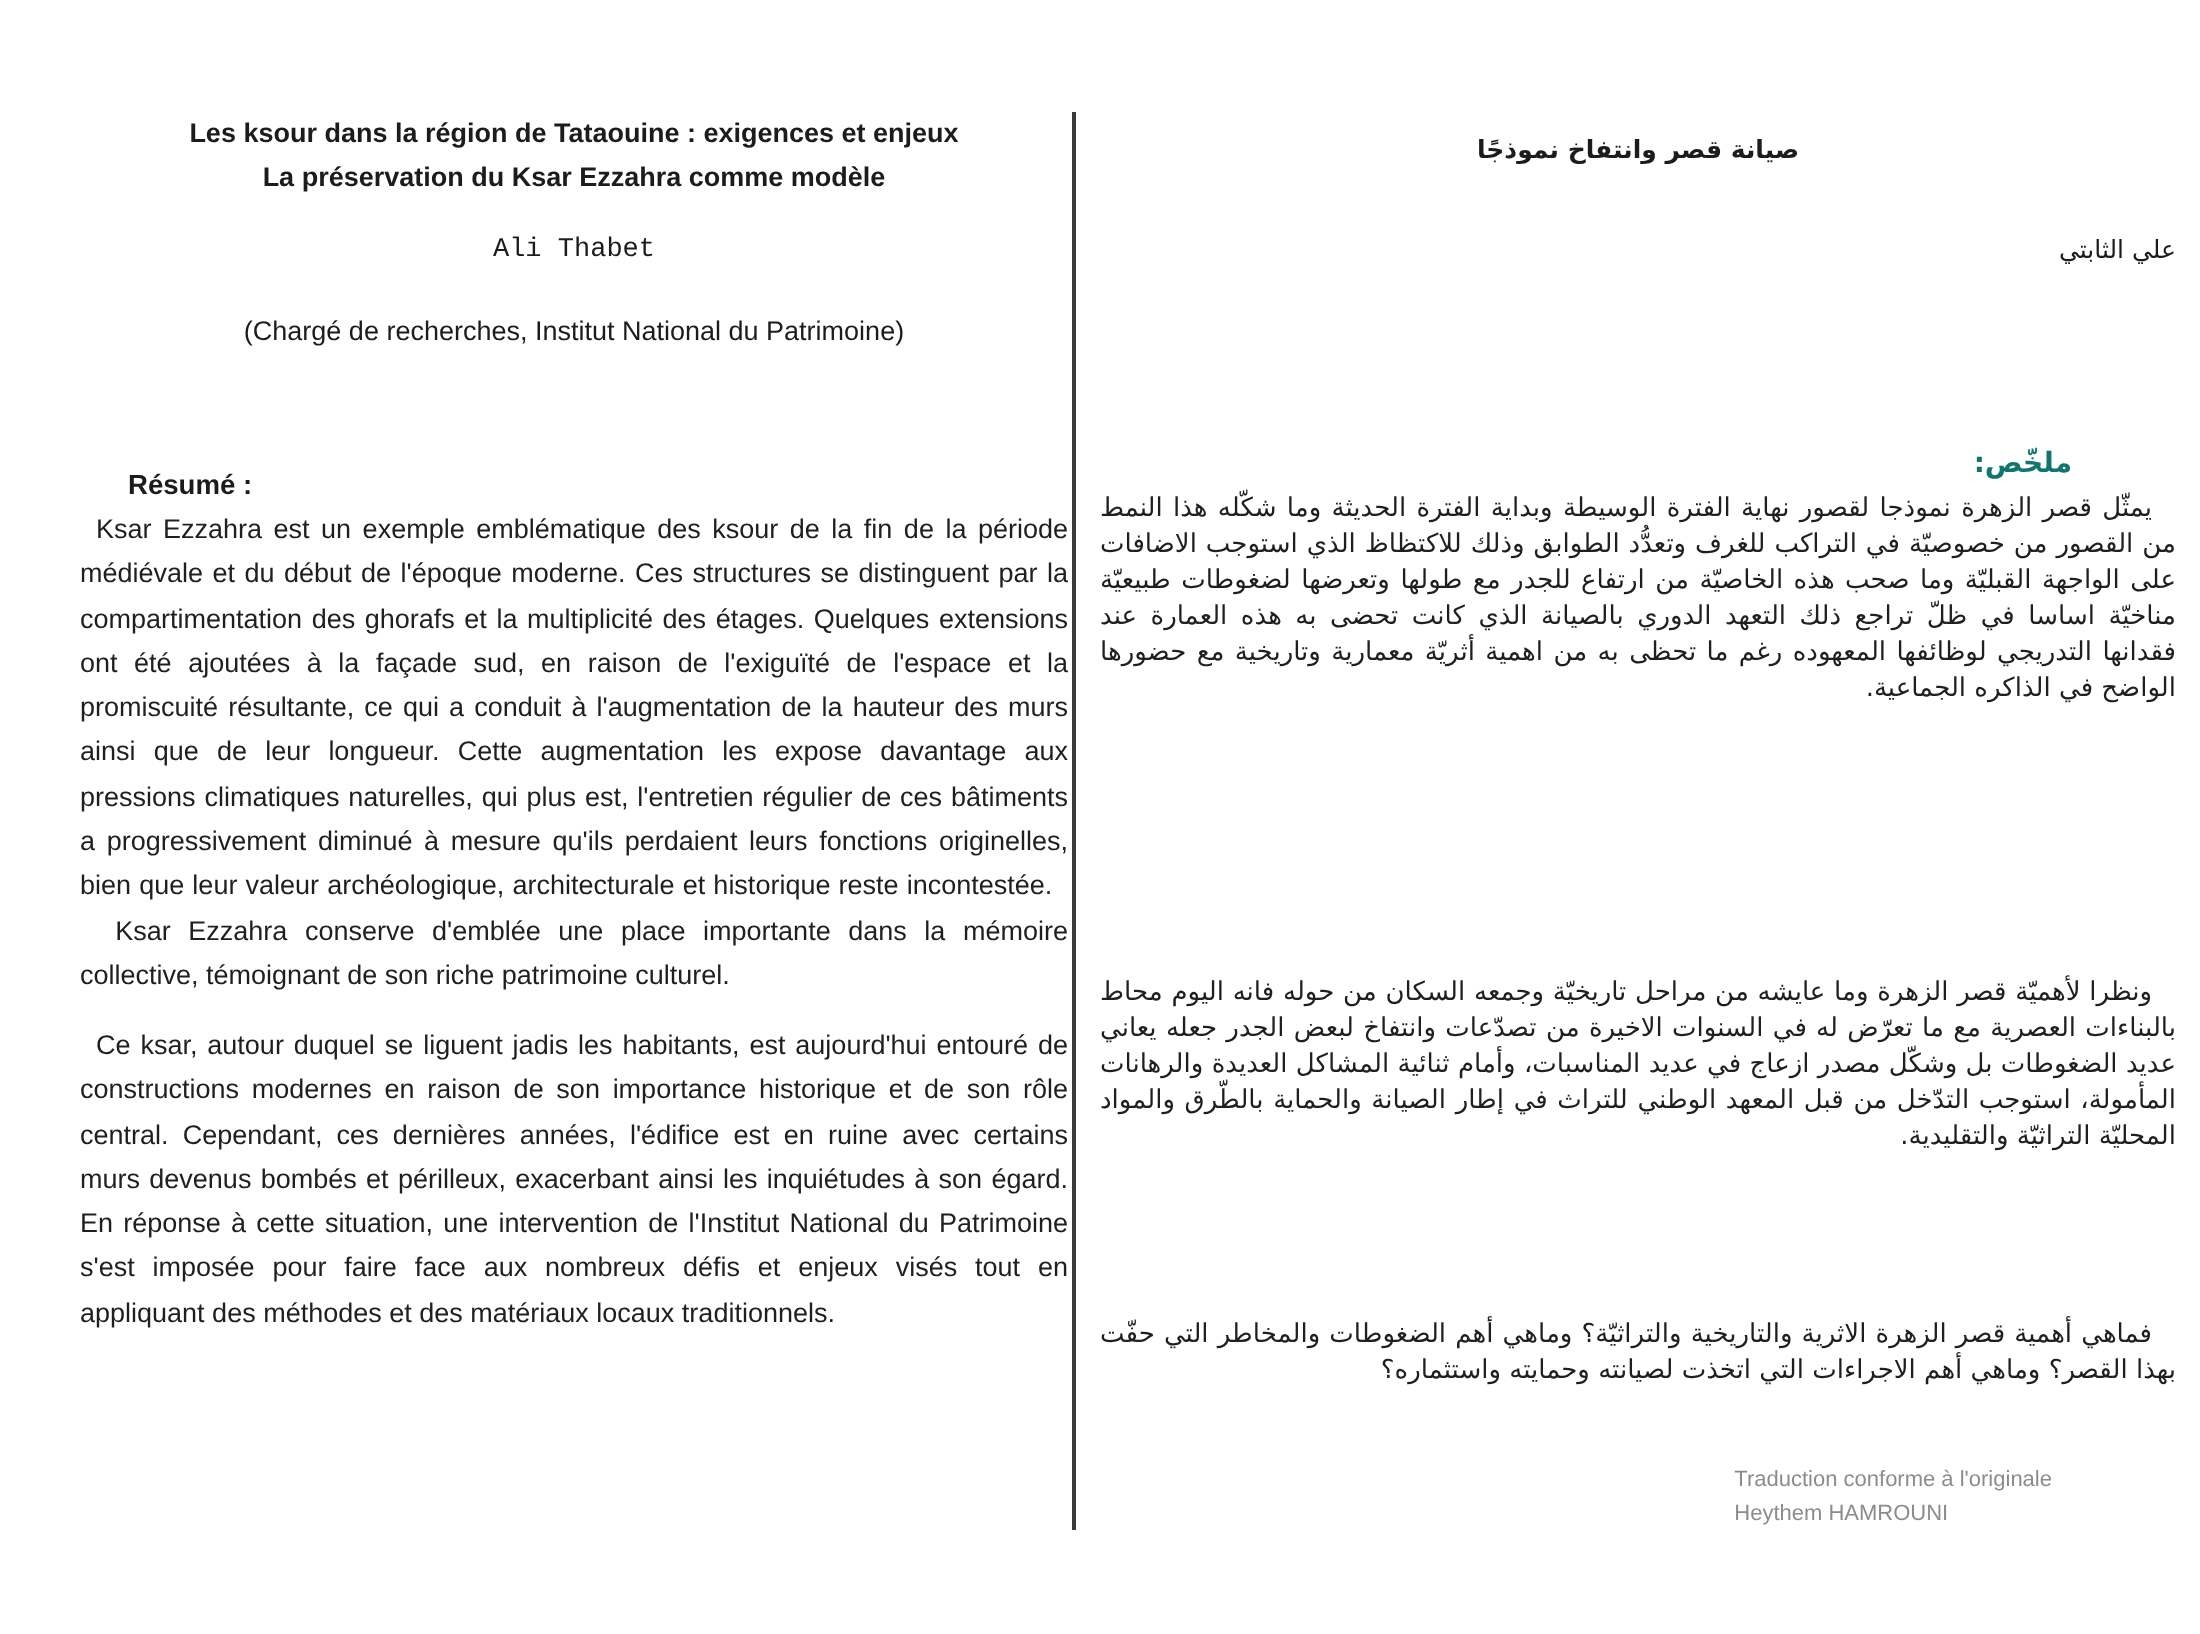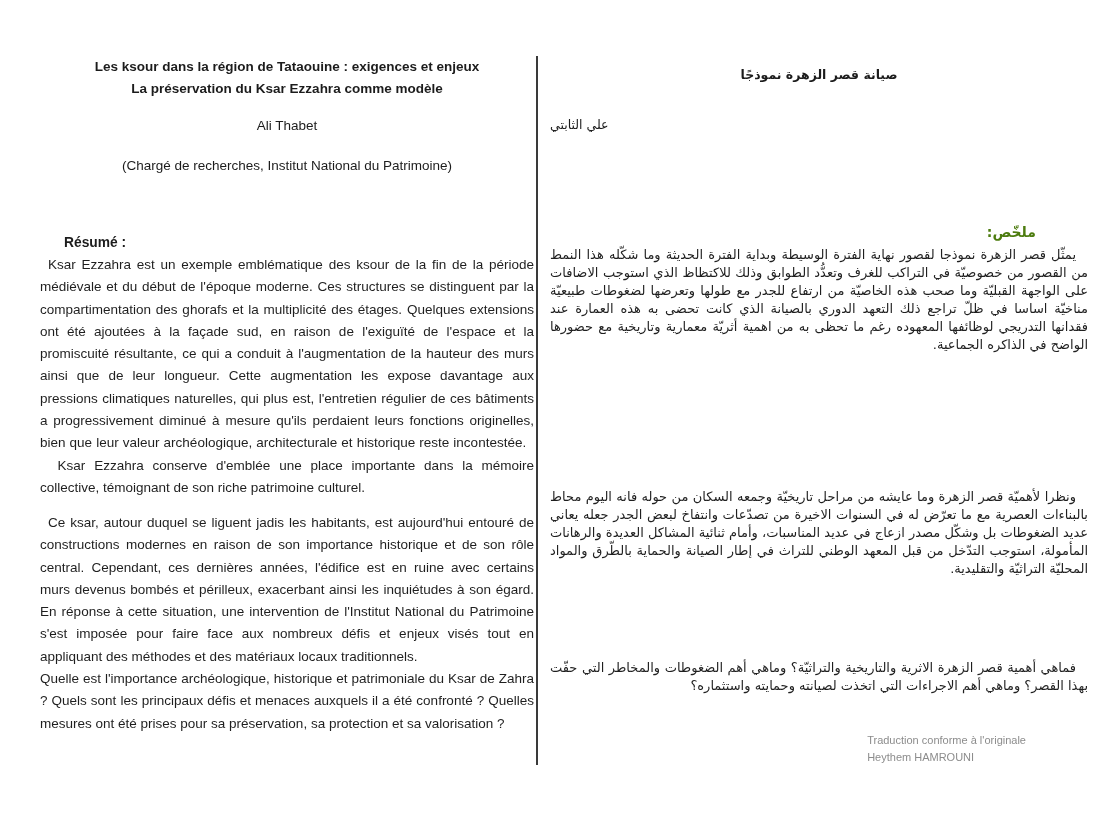--- a/index.html
+++ b/index.html
@@ -34,21 +34,21 @@
   }
   .fr-title {
     text-align: center;
     font-weight: bold;
     font-size: 13.5px;
     line-height: 22px;
     color: #1c1c1c;
   }
   .fr-title1 { top: 56px; }
   .fr-title2 { top: 78px; }
-  .fr-author   { top: 118px; text-align: center; font-size: 13.5px; color: #1c1c1c; }
+  .fr-author   { top: 118px; text-align: center; font-size: 13.5px; color: #1c1c1c; font-family: Liberation Mono, monospace; }
   .fr-affil    { top: 158px; text-align: center; font-size: 13.5px; color: #1c1c1c; }
   .fr-resume-label {
     top: 235px;
     padding-left: 24px;
     font-weight: bold;
     font-size: 13.8px;
     color: #1c1c1c;
   }
   .fr-body {
     font-size: 13.5px;
@@ -71,28 +71,28 @@
   }
   .ar-title {
     text-align: center;
     font-weight: bold;
     font-size: 12.5px;
     line-height: 18px;
     color: #1c1c1c;
   }
   .ar-title1 { top: 47px; }
   .ar-title2 { top: 66px; }
-  .ar-author { top: 117px; text-align: left; font-size: 12.5px; color: #1c1c1c; }
+  .ar-author { top: 117px; text-align: right; font-size: 12.5px; color: #1c1c1c; }
   .ar-affil  { top: 136px; text-align: center; font-size: 12.5px; color: #1c1c1c; }
   .ar-abstract-label {
     top: 224px;
     padding-right: 52px;
     font-weight: bold;
     font-size: 14px;
-    color: #4d7c0f;
+    color: #0f766e;
   }
   .ar-body {
     font-size: 13px;
     line-height: 18px;
     text-align: justify;
     color: #1f1f1f;
   }
   .ar-body p { margin: 0; text-indent: 12px; }
   .ar-p1 { top: 246px; }
   .ar-p2 { top: 488px; }
@@ -127,25 +127,24 @@
   <div class="fr-block fr-affil">(Chargé de recherches, Institut National du Patrimoine)</div>
 
   <div class="fr-block fr-resume-label">Résumé :</div>
 
   <div class="fr-block fr-body fr-p1">
     <p>Ksar Ezzahra est un exemple emblématique des ksour de la fin de la période médiévale et du début de l'époque moderne. Ces structures se distinguent par la compartimentation des ghorafs et la multiplicité des étages. Quelques extensions ont été ajoutées à la façade sud, en raison de l'exiguïté de l'espace et la promiscuité résultante, ce qui a conduit à l'augmentation de la hauteur des murs ainsi que de leur longueur. Cette augmentation les expose davantage aux pressions climatiques naturelles, qui plus est, l'entretien régulier de ces bâtiments a progressivement diminué à mesure qu'ils perdaient leurs fonctions originelles, bien que leur valeur archéologique, architecturale et historique reste incontestée. &nbsp; &nbsp; Ksar Ezzahra conserve d'emblée une place importante dans la mémoire collective, témoignant de son riche patrimoine culturel.</p>
   </div>
 
   <div class="fr-block fr-body fr-p23">
     <p>Ce ksar, autour duquel se liguent jadis les habitants, est aujourd'hui entouré de constructions modernes en raison de son importance historique et de son rôle central. Cependant, ces dernières années, l'édifice est en ruine avec certains murs devenus bombés et périlleux, exacerbant ainsi les inquiétudes à son égard. En réponse à cette situation, une intervention de l'Institut National du Patrimoine s'est imposée pour faire face aux nombreux défis et enjeux visés tout en appliquant des méthodes et des matériaux locaux traditionnels.</p>
-    <p class="no-indent">Quelle est l'importance archéologique, historique et patrimoniale du Ksar de Zahra ? Quels sont les principaux défis et menaces auxquels il a été confronté ? Quelles mesures ont été prises pour sa préservation, sa protection et sa valorisation ?</p>
   </div>
 
 
-  <div class="ar-block ar-title ar-title2" dir="rtl">صيانة قصر الزهرة نموذجًا</div>
+  <div class="ar-block ar-title ar-title2" dir="rtl">صيانة قصر وانتفاخ نموذجًا</div>
 
   <div class="ar-block ar-author" dir="rtl">علي الثابتي</div>
 
 
   <div class="ar-block ar-abstract-label" dir="rtl">ملخّص:</div>
 
   <div class="ar-block ar-body ar-p1" dir="rtl">
     <p>يمثّل قصر الزهرة نموذجا لقصور نهاية الفترة الوسيطة وبداية الفترة الحديثة وما شكّله هذا النمط من القصور من خصوصيّة في التراكب للغرف وتعدُّد الطوابق وذلك للاكتظاظ الذي استوجب الاضافات على الواجهة القبليّة وما صحب هذه الخاصيّة من ارتفاع للجدر مع طولها وتعرضها لضغوطات طبيعيّة مناخيّة اساسا في ظلّ تراجع ذلك التعهد الدوري بالصيانة الذي كانت تحضى به هذه العمارة عند فقدانها التدريجي لوظائفها المعهوده رغم ما تحظى به من اهمية أثريّة معمارية وتاريخية مع حضورها الواضح في الذاكره الجماعية.</p>
   </div>
 

